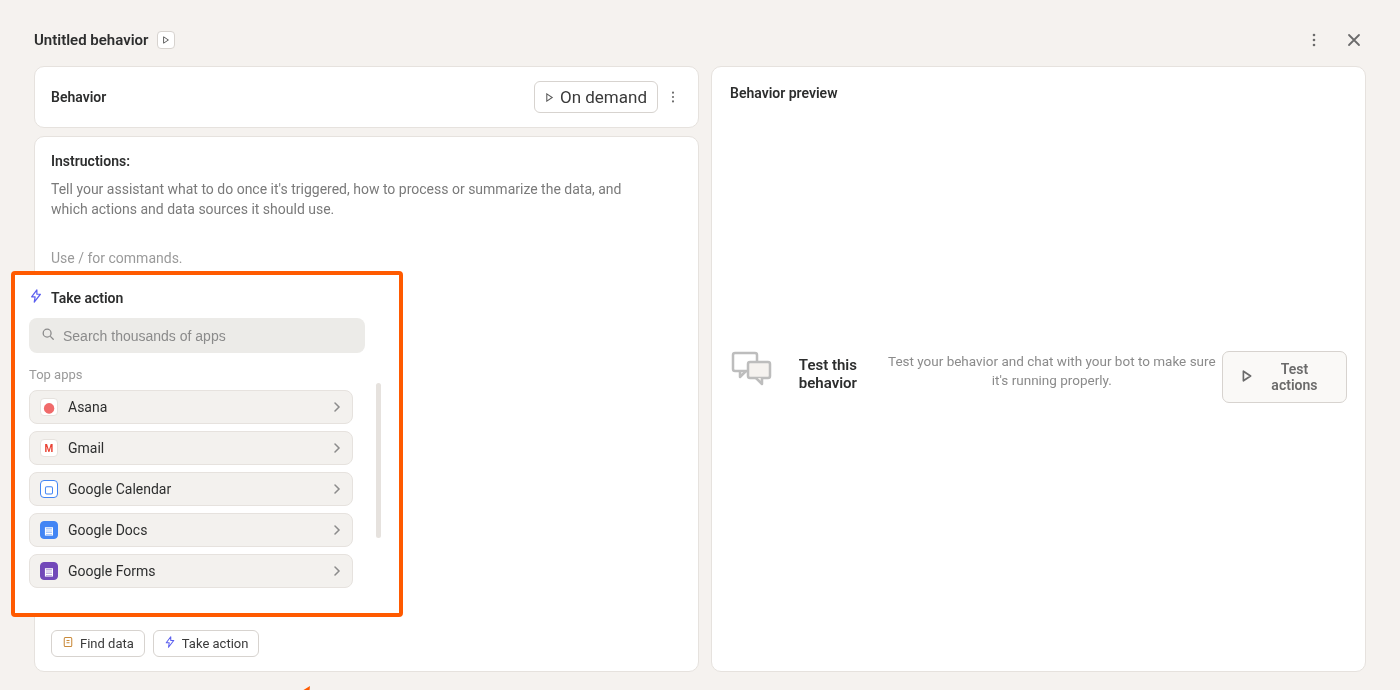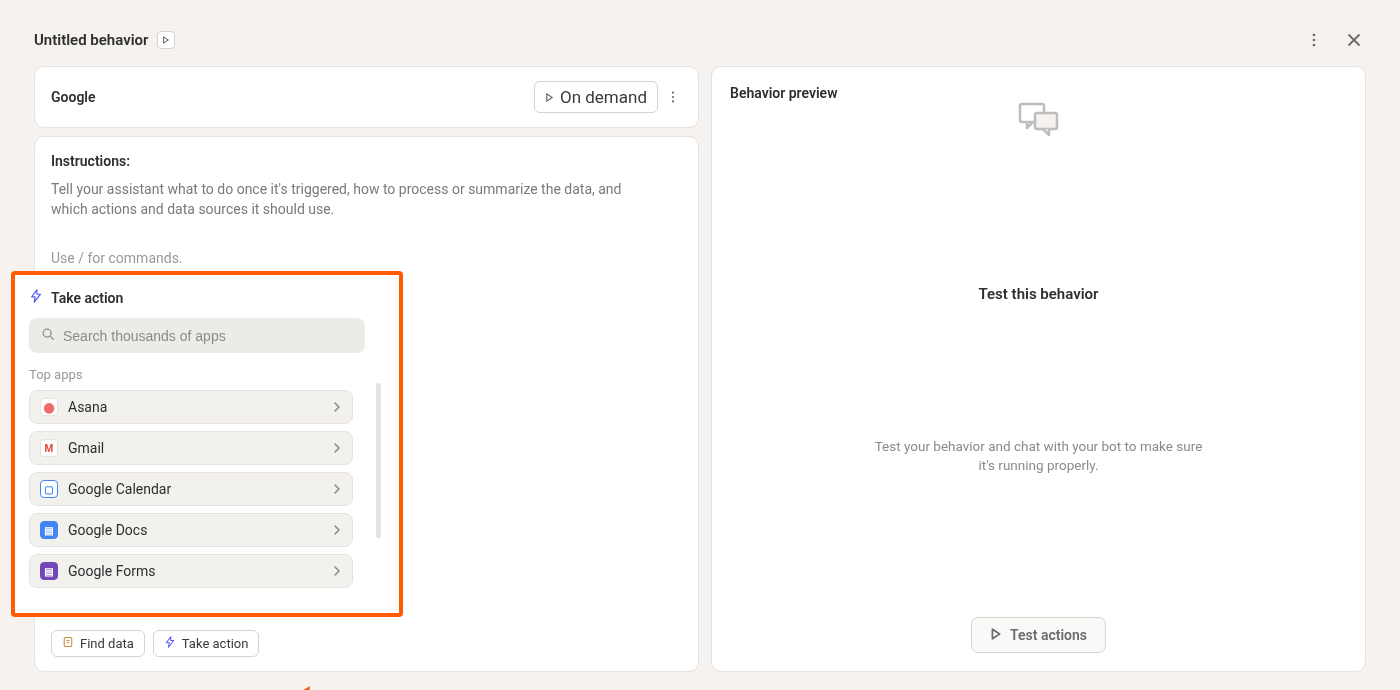--- a/index.html
+++ b/index.html
@@ -235,21 +235,21 @@
   display: flex;
   flex-direction: column;
 }
 .preview-title {
   font-weight: 600;
   font-size: 14px;
 }
 .preview-body {
   flex: 1;
   display: flex;
-  flex-direction: column;
+  flex-direction: row;
   align-items: center;
   justify-content: space-between;
   text-align: center;
 }
 .preview-icon {
   margin-bottom: 14px;
   color: #bdbdbd;
 }
 .preview-heading {
   font-weight: 600;
@@ -309,21 +309,21 @@
         <svg width="14" height="14" viewBox="0 0 14 14">
             <path d="M2 2 L12 12 M12 2 L2 12" stroke="#6b6b6b" stroke-width="1.8" stroke-linecap="round"></path>
           </svg>
       </span>
     </div>
   </div>
 
   <div class="main">
     <div class="left-col">
       <div class="card trigger-card">
-        <span class="trigger-label">Google</span>
+        <span class="trigger-label">Behavior</span>
         <div class="trigger-right">
           <span class="chip">
             <svg width="9" height="9" viewBox="0 0 10 10">
                 <path d="M2 1 L8 5 L2 9 Z" fill="none" stroke="#5a5a5a" stroke-width="1.2"></path>
               </svg>
             <span>On demand</span>
           </span>
           <span class="icon-btn" style="width:18px">
             <svg width="14" height="14" viewBox="0 0 16 16">
                 <circle cx="8" cy="3" r="1.2" fill="#6b6b6b"></circle>

